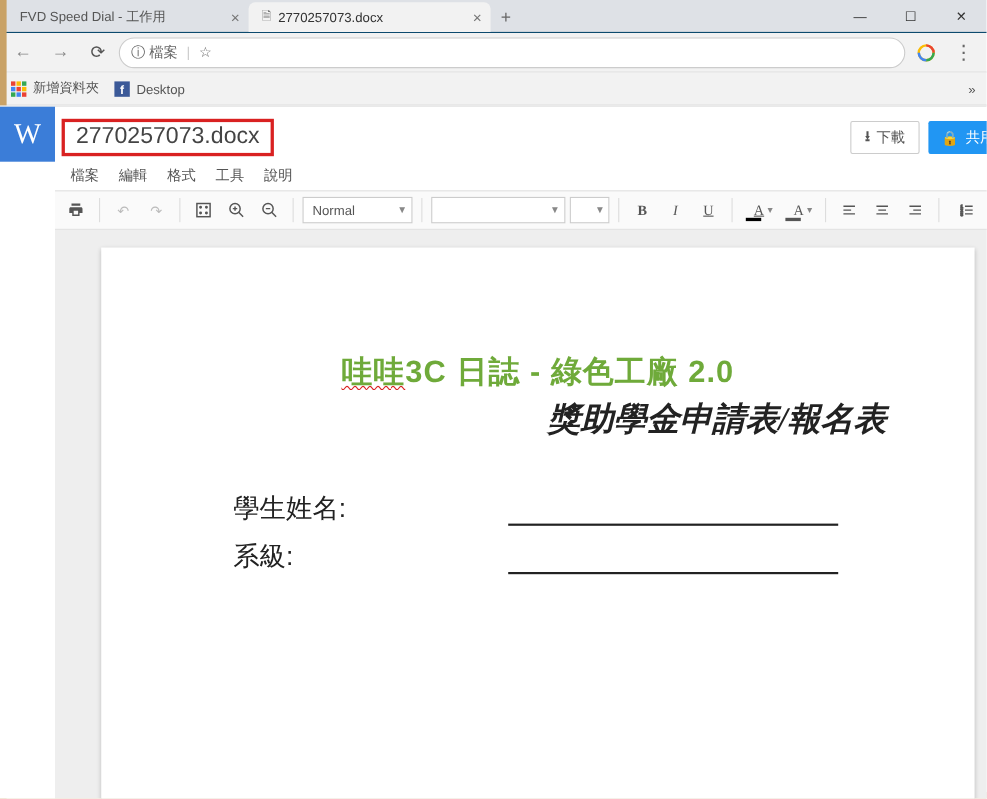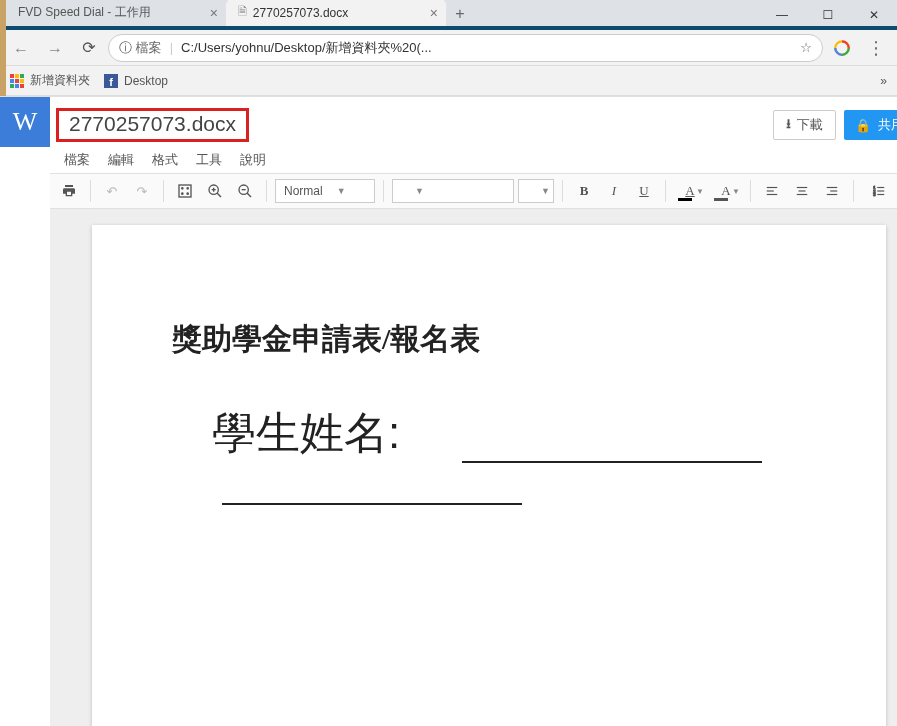--- a/index.html
+++ b/index.html
@@ -2,21 +2,21 @@
 <html><head>
 <meta charset="utf-8">
 <style>
 * { margin: 0; padding: 0; box-sizing: border-box; font-family: "Segoe UI", "Microsoft JhengHei", sans-serif; }
 body { width: 897px; height: 726px; background: #fff; overflow: hidden; position: relative; }
 
 
 .window-controls { position: absolute; top: 0; right: 0; height: 30px; display: flex; align-items: center; }
 .window-controls span { width: 46px; height: 30px; display: flex; align-items: center; justify-content: center; font-size: 12px; color: #333; }
 
-.tabs-bar { height: 30px; background: #dee1e6; display: flex; align-items: flex-end; padding-left: 6px; border-bottom: 4px solid #0c4a6e; }
+.tabs-bar { height: 30px; background: #dee1e6; display: flex; align-items: flex-end; padding-left: 6px; border-bottom: 1px solid #0c4a6e; }
 .tab { height: 27px; display: flex; align-items: center; padding: 0 8px 0 12px; font-size: 12px; color: #555; min-width: 220px; max-width: 230px; position: relative; }
 .tab.active { background: #f2f2f2; border-top-left-radius: 6px; border-top-right-radius: 6px; color: #333; }
 .tab-close { margin-left: auto; padding-left: 8px; color: #777; font-size: 14px; }
 .tab-icon { margin-right: 6px; font-size: 11px; color: #777; }
 .newtab { width: 28px; height: 24px; display:flex; align-items:center; justify-content:center; color:#666; font-size:16px;}
 
 .addr-bar { height: 36px; background: #f2f2f2; display: flex; align-items: center; padding: 0 6px; gap: 4px; border-bottom: 1px solid #ddd;}
 .nav-btn { width: 30px; height: 30px; display:flex; align-items:center; justify-content:center; color:#888; font-size:16px; border-radius: 50%; }
 .nav-btn.active { color:#555; }
 .omnibox { flex: 1; height: 28px; background:#fff; border:1px solid #ccc; border-radius:14px; display:flex; align-items:center; padding: 0 10px; font-size:13px; color:#555; gap:8px;}
@@ -50,38 +50,38 @@
 .btn { height:30px; display:flex; align-items:center; padding: 0 12px; font-size:13px; gap:6px; border-radius:2px; cursor:pointer;}
 .btn-download { border:1px solid #ccc; color:#555; background:#fff;}
 .btn-share { background:#2196f3; color:#fff;}
 
 .menubar { height:26px; display:flex; align-items:center; padding-left: 6px; gap: 2px; font-size:13px; color:#555;}
 .menubar span { padding: 2px 8px;}
 
 .toolbar { height:36px; border-top:1px solid #e0e0e0; border-bottom:1px solid #e0e0e0; display:flex; align-items:center; padding: 0 6px; gap:4px; color:#555; font-size:13px; background: #fafafa;}
 .tb-btn { width:26px; height:26px; display:flex; align-items:center; justify-content:center;}
 .tb-sep { width:1px; height:22px; background:#ddd; margin: 0 4px;}
-.tb-select { height:24px; border:1px solid #ccc; background:#fff; display:flex; align-items:center; padding: 0 4px 0 8px; font-size:12px; gap:14px;}
+.tb-select { height:24px; border:1px solid #ccc; background:#fff; display:flex; align-items:center; padding: 0 4px 0 8px; font-size:12px; gap:14px;justify-content:space-between;}
 .tb-select .caret { font-size:9px; color:#888;}
 .tb-select.normal{width:100px;} .tb-select.font{width:122px;} .tb-select.size{width:36px;}
 .fmt { font-family: Georgia, serif;}
 .tb-color-btn { position:relative; width:32px;}
 .tb-color-btn .underline{ position:absolute; bottom:3px; left:4px; width:14px; height:3px;}
 .tb-color-btn .caret{font-size:8px; position:absolute; right:2px; top:9px; color:#888;}
 .align-btn svg {width:14px; height:14px;}
 
 .toolbar .push-right { margin-left:auto;}
 
 .doc-canvas { flex:1; background:#eee; overflow: hidden; position:relative; padding: 16px 0 0 0;}
 .page { width: 794px; min-height: 560px; background:#fff; margin: 0 auto; box-shadow: 0 1px 4px rgba(0,0,0,0.2); padding: 94px 80px 40px 80px; font-family: "DFKai-SB", "KaiTi", serif;}
 .doc-title1 { text-align:center; font-size: 28px; font-weight:bold; color:#6faa3a; letter-spacing:1px; font-family: "Comic Sans MS", cursive; margin-bottom:4px;}
 .wavy { text-decoration: underline wavy #d92121; text-decoration-thickness:1px; text-underline-offset:3px;}
-.doc-title2 { text-align:left; font-size: 30px; color:#222; font-weight:bold; margin-bottom: 44px; font-family: "DFKai-SB","KaiTi",serif;}
+.doc-title2 { text-align:right; font-size: 30px; color:#222; font-weight:bold; margin-bottom: 44px; font-family: "DFKai-SB","KaiTi",serif; font-style: italic;}
 .form-row { display:flex; align-items:flex-end; margin-bottom: 12px; padding-left: 40px;}
-.form-label { font-size: 44px; color:#222; width: 240px;}
+.form-label { font-size: 24px; color:#222; width: 240px;}
 .form-line { flex:1; border-bottom: 2px solid #222; height: 30px; max-width:300px; margin-left:10px;}
 
 .strip-left { position:absolute; left:0; top:0; bottom:0; width:6px; background: #c9a266;}
 .strip-bottom { position:absolute; left:0; right:0; bottom:0; height:6px; background: #c9a266;}
 </style>
 </head>
 <body>
 
 <div class="strip-left"></div>
 <div class="strip-bottom"></div>
@@ -104,21 +104,20 @@
   </div>
 </div>
 
 <div class="addr-bar">
   <div class="nav-btn">←</div>
   <div class="nav-btn">→</div>
   <div class="nav-btn active">⟳</div>
   <div class="omnibox">
     <span class="info">ⓘ 檔案</span>
     <span style="color:#ccc">|</span>
-    <span class="url">C:/Users/yohnu/Desktop/新增資料夾%20(...</span>
     <span class="star">☆</span>
   </div>
   <div class="ext-icon">
     <svg viewBox="0 0 24 24">
         <circle cx="12" cy="12" r="9" fill="none" stroke="#fbbc05" stroke-width="3"></circle>
         <path d="M12 3 A9 9 0 0 1 21 12" fill="none" stroke="#ea4335" stroke-width="3"></path>
         <path d="M21 12 A9 9 0 0 1 12 21" fill="none" stroke="#34a853" stroke-width="3"></path>
         <path d="M12 21 A9 9 0 0 1 3 12" fill="none" stroke="#4285f4" stroke-width="3"></path>
       </svg>
   </div>
@@ -270,26 +269,30 @@
             <line x1="9" y1="12" x2="21" y2="12"></line>
             <text x="2" y="21" font-size="7">3</text>
             <line x1="9" y1="18" x2="21" y2="18"></line>
           </svg>
         </div>
       <div class="tb-btn align-btn"></div>
     </div>
 
     <div class="doc-canvas">
       <div class="page">
+        <div class="doc-title1">
+          <span class="wavy">哇哇</span><span>3C 日誌 - 綠色工廠 2.0</span>
+        </div>
         <div class="doc-title2">獎助學金申請表/報名表</div>
         <div class="form-row">
           <div class="form-label">學生姓名:</div>
           <div class="form-line"></div>
         </div>
         <div class="form-row">
+          <div class="form-label">系級:</div>
           <div class="form-line"></div>
         </div>
       </div>
 
     </div>
 
   </div>
 </div>
 
 </body></html>

